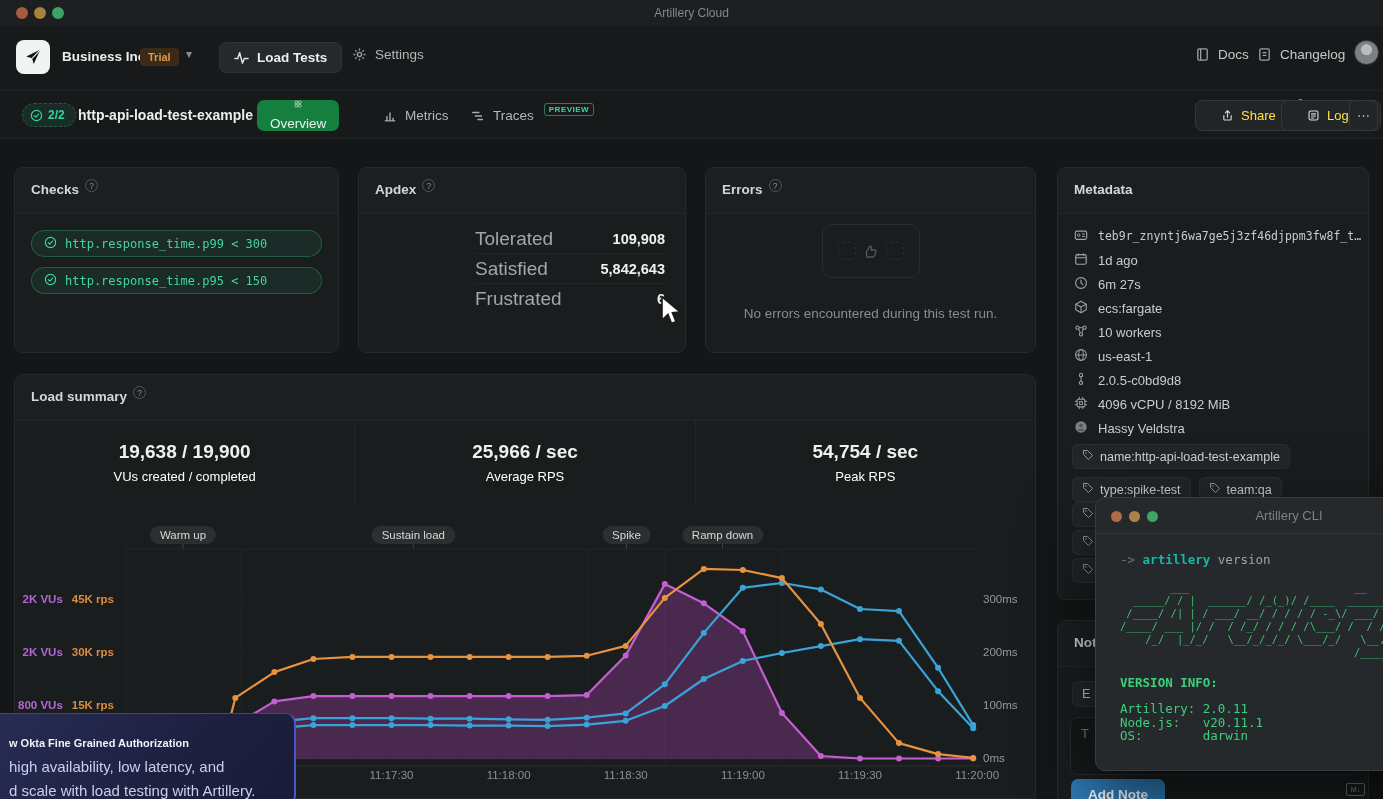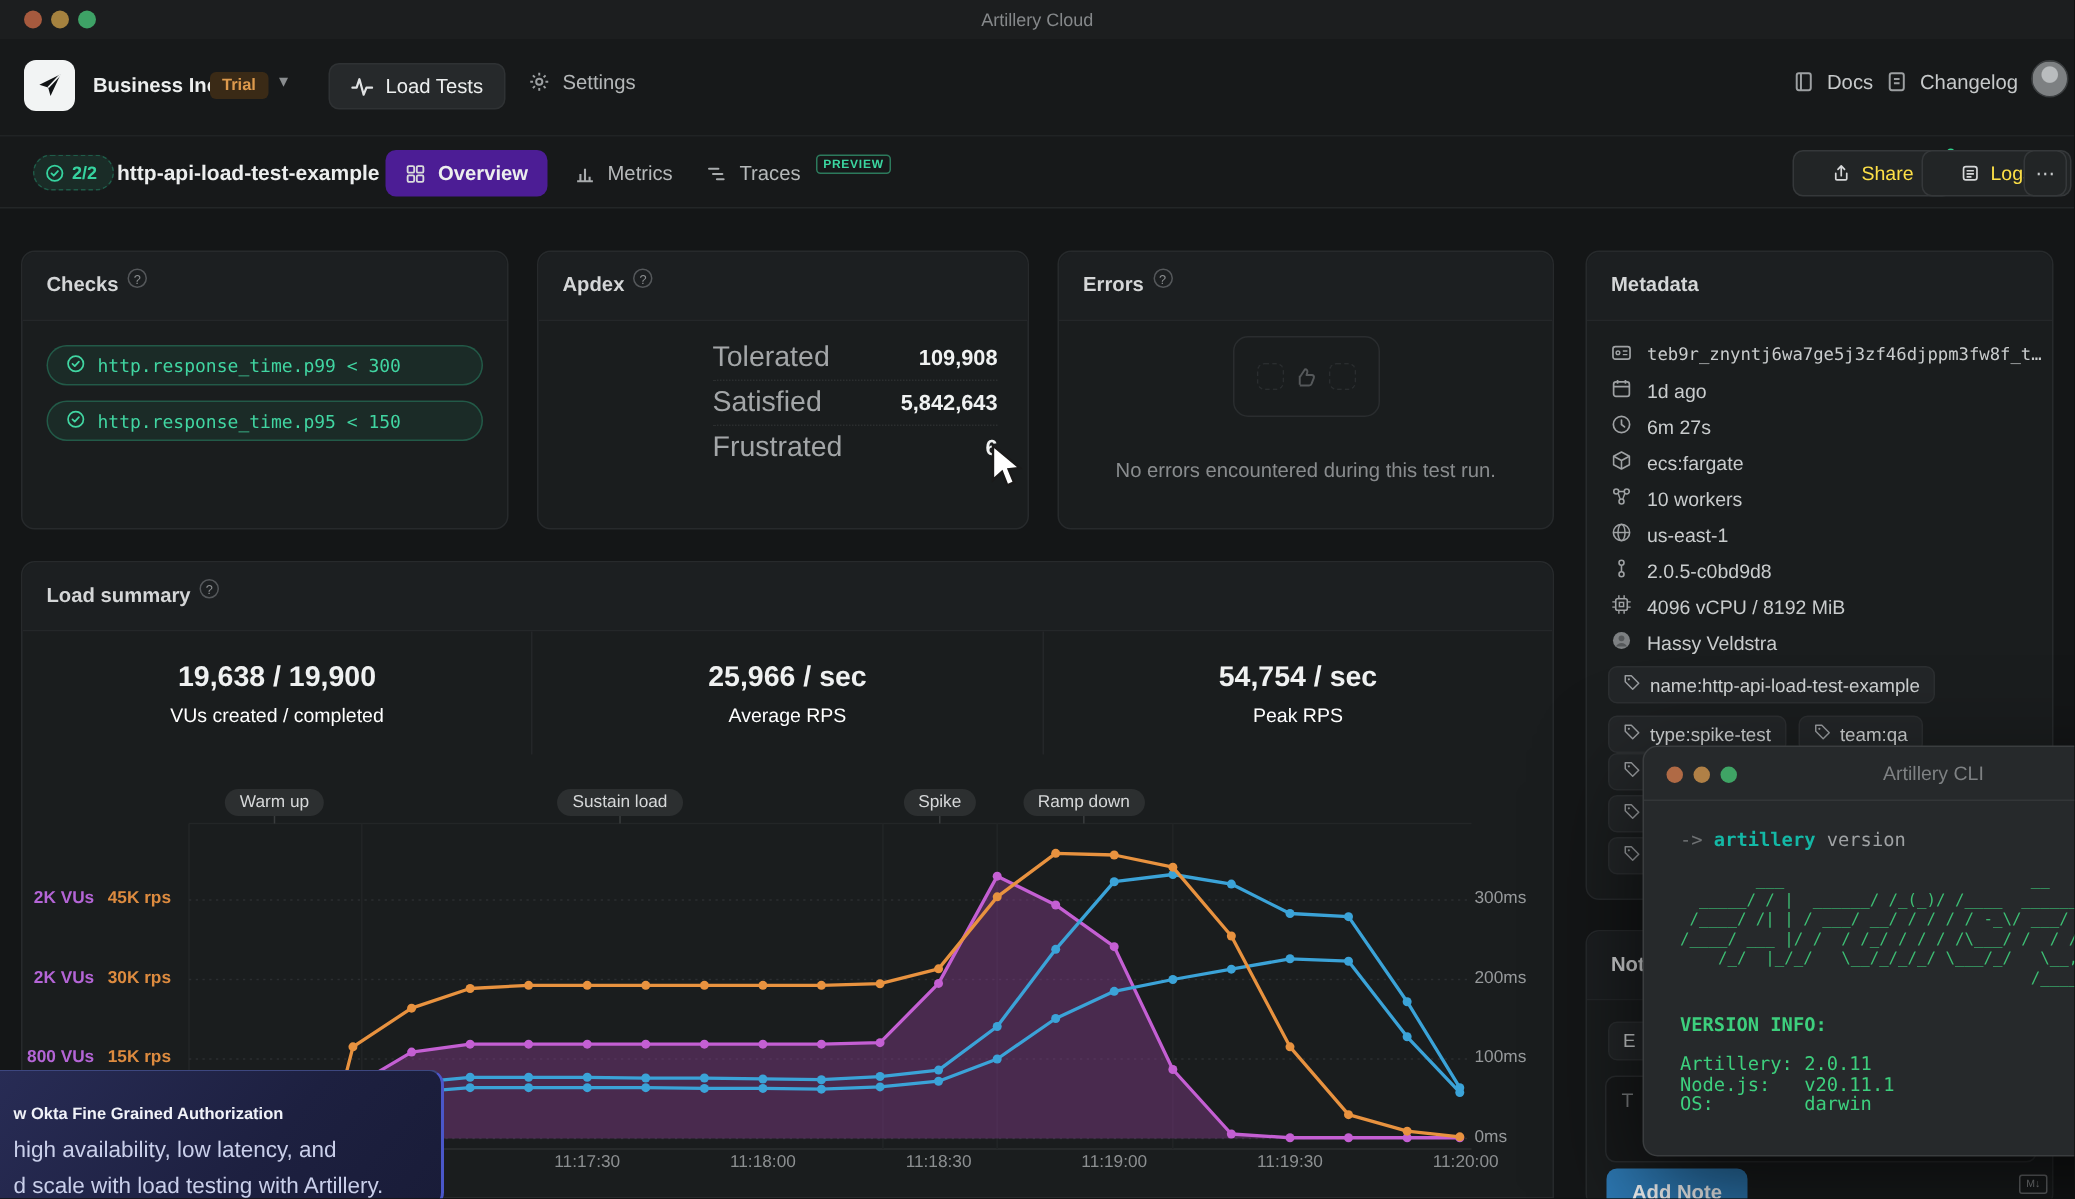--- a/index.html
+++ b/index.html
@@ -14,31 +14,31 @@
   .tl-dot { position:absolute; top:7px; width:12px; height:12px; border-radius:50%; }
   #titlebar-title { position:absolute; left:0; right:0; top:6px; text-align:center; font-size:12px; color:#85888a; }
   
   #nav { position:absolute; left:0; top:26px; width:1383px; height:64px; background:#17191a; }
   #logo { position:absolute; left:16px; top:14px; width:34px; height:34px; background:#f2f4f4; border-radius:8px; display:flex; align-items:center; justify-content:center; }
   .navtext { position:absolute; font-size:13.5px; }
   #org-name { left:62px; top:23px; font-weight:700; color:#eceeee; }
   #plan-badge { position:absolute; left:140px; top:22px; background:#3a2a16; color:#dd9a4d; font-size:11px; font-weight:700; padding:3px 8px; border-radius:4px; }
   #org-caret { position:absolute; left:186px; top:21px; color:#8a8d8f; font-size:12px; }
   .nav-btn { position:absolute; display:flex; align-items:center; gap:8px; font-size:13.5px; }
-  #load-tests-btn { left:219px; top:16px; height:31px; padding:0 14px; background:#26292b; border:1px solid #2f3234; border-radius:7px; color:#eceeee; font-weight:400; }
+  #load-tests-btn { left:219px; top:16px; height:31px; padding:0 14px; background:#26292b; border:1px solid #2f3234; border-radius:7px; color:#eceeee; font-weight:700; }
   #settings-btn { left:352px; top:21px; color:#b4b7b8; }
   #docs-btn { left:1195px; top:21px; color:#c6c9ca; }
   #changelog-btn { left:1257px; top:21px; color:#c6c9ca; }
   #nav-avatar { position:absolute; left:1354px; top:14px; width:25px; height:25px; border-radius:50%; background:radial-gradient(circle at 50% 38%, #b9bcbe 0 28%, #7d8082 32% 100%); border:1px solid #3a3d3f; }
   
   #subnav { position:absolute; left:0; top:90px; width:1383px; height:49px; background:#17191a; border-top:1px solid #202324; border-bottom:1px solid #232627; }
   #run-badge { position:absolute; left:22px; top:12px; height:24px; padding:0 10px 0 7px; display:flex; align-items:center; gap:5px; border-radius:13px; background:rgba(54,211,159,0.10); border:1px dashed #1f5c49; color:#36d39f; font-size:12px; font-weight:700; }
   #run-title { position:absolute; left:78px; top:16px; font-size:14px; font-weight:700; color:#eceeee; }
   .tab { position:absolute; top:9px; height:31px; display:flex; align-items:center; gap:8px; padding:0 13px; font-size:13.5px; color:#b5b8b9; border-radius:7px; }
-  .tab.active { background:#4c1d95; color:#eceeee; font-weight:700; }
+  .tab.active { background:#15803d; color:#eceeee; font-weight:400;flex-direction:column; }
   #tab-overview { left:257px; }
   #tab-metrics { left:370px; }
   #tab-traces { left:458px; }
   #preview-badge { font-size:8px; font-weight:700; letter-spacing:.5px; color:#3bd6a0; border:1px solid #2c7a5c; border-radius:3px; padding:1px 4px; margin-left:2px; transform:translateY(-6px); }
   .sub-btn { position:absolute; top:9px; height:31px; display:flex; align-items:center; gap:7px; padding:0 25px; background:#222526; border:1px solid #35383a; border-radius:7px; font-size:13px; color:#fde047; }
   #share-btn { left:1195px; }
   #share-dot { position:absolute; right:-4px; top:-4px; width:9px; height:9px; border-radius:50%; background:#2fd08b; border:2px solid #17191a; }
   #logs-btn { left:1281px; }
   #more-btn { left:1349px; width:29px; justify-content:center; padding:0; color:#c6c9ca; }
   

